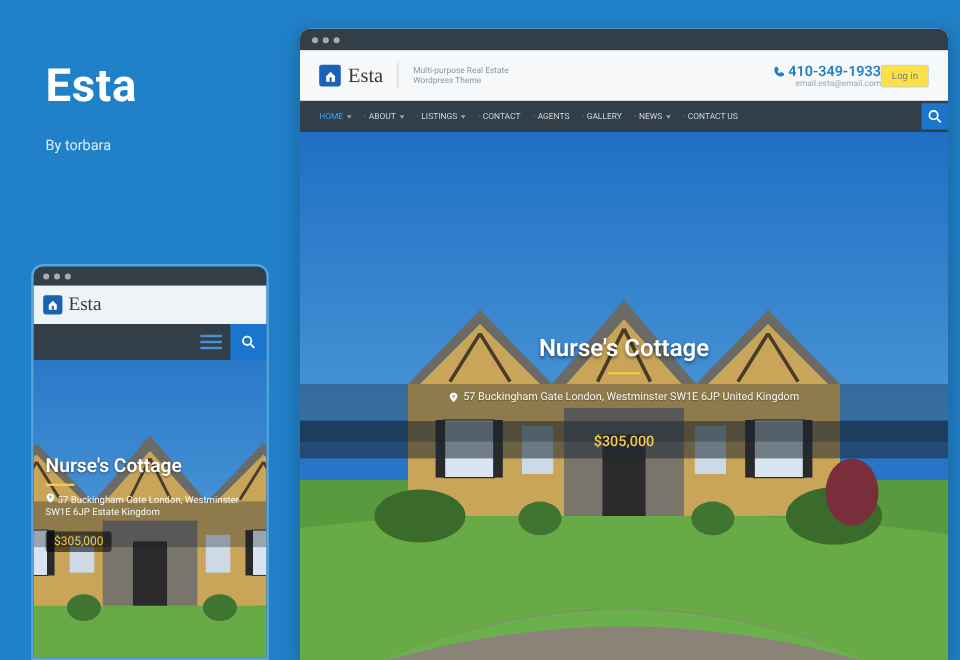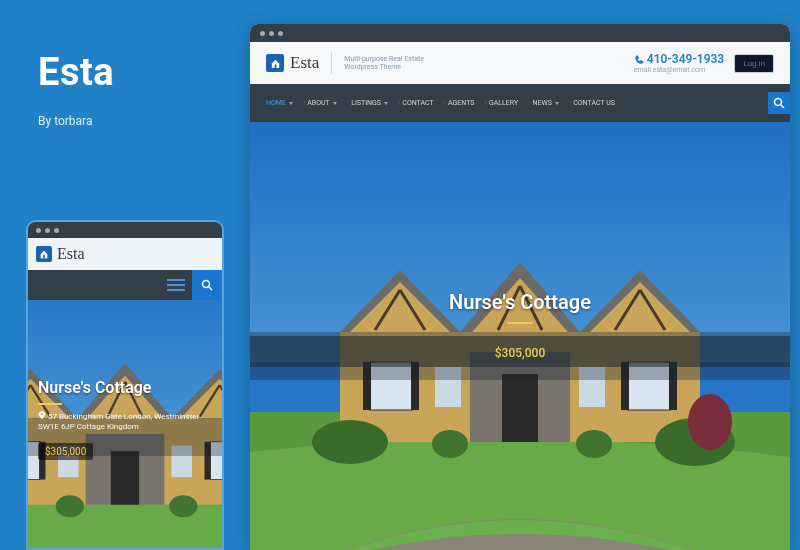--- a/index.html
+++ b/index.html
@@ -37,25 +37,25 @@
 .desktop{position:absolute;left:250px;top:24px;width:540px;height:526px;border-radius:8px 8px 0 0;background:#fff;overflow:hidden;box-shadow:0 4px 18px rgba(0,0,0,.25);}
 .desktop .tbar{height:18px;background:#333f48;display:flex;align-items:center;padding-left:10px;gap:4px;}
 .desktop .tbar span{width:5px;height:5px;border-radius:50%;background:#aaa;}
 .desktop .topbar{height:42px;background:#f6f8fa;display:flex;align-items:center;padding:0 16px;}
 .desktop .topbar .logo{width:18px;height:18px;background:#1a62b5;border-radius:2px;display:inline-flex;align-items:center;justify-content:center;margin-right:6px;}
 .desktop .topbar .logo svg{width:11px;height:11px;}
 .desktop .topbar .brand{font-size:17px;color:#3a3a3a;font-family:Georgia,serif;}
 .desktop .topbar .vline{width:1px;height:22px;background:#d0d7de;margin:0 12px;}
 .desktop .topbar .tag{font-size:7px;line-height:1.2;color:#8a97a5;}
 .desktop .topbar .spacer{flex:1;}
-.desktop .topbar .phone{text-align:left;margin-right:10px;}
+.desktop .topbar .phone{text-align:right;}
 .desktop .topbar .phone .num{color:#2081c8;font-size:12px;font-weight:600;}
 .desktop .topbar .phone .em{color:#9aa5b1;font-size:7px;}
-.desktop .topbar .login{border:1px solid #c7d1db;background:#0f172a;color:#6c7a89;font-size:8px;padding:4px 8px;border-radius:2px;}
-.desktop .nav{height:38px;background:#333f48;display:flex;align-items:center;padding-left:16px;color:#cdd4db;font-size:7px;}
+.desktop .topbar .login{border:1px solid #c7d1db;background:#fde047;color:#6c7a89;font-size:8px;padding:4px 8px;border-radius:2px;}
+.desktop .nav{height:26px;background:#333f48;display:flex;align-items:center;padding-left:16px;color:#cdd4db;font-size:7px;}
 .desktop .nav .item{margin-right:8px;display:flex;align-items:center;gap:3px;white-space:nowrap;}
 .desktop .nav .item .caret{width:0;height:0;border-left:2px solid transparent;border-right:2px solid transparent;border-top:3px solid #9aa5b1;}
 .desktop .nav .item.active{color:#3da0ef;}
 .desktop .nav .dot{color:#55626e;margin:0 2px;}
 .desktop .nav .flex{flex:1;}
 .desktop .nav .search{width:22px;height:22px;background:#1a75cf;display:flex;align-items:center;justify-content:center;}
 .desktop .hero{height:444px;position:relative;}
 .desktop .hero .scene{width:100%;height:100%;}
 .desktop .overlay{position:absolute;left:0;right:0;top:168px;text-align:center;color:#fff;}
 .desktop .overlay h2{font-size:20px;font-weight:600;text-shadow:0 1px 3px rgba(0,0,0,.5);}
@@ -178,21 +178,21 @@
         <use href="#scene"></use>
       </svg>
     <div class="overlay">
       <h2>Nurse's Cottage</h2>
       <div class="divider"></div>
       <div class="addr">
         <svg class="pin" viewBox="0 0 8 10">
             <use href="#pin-ic"></use>
           </svg>
         <span>57 Buckingham Gate London, Westminster</span><br>
-        <span>SW1E 6JP Cottage Kingdom</span>
+        <span>SW1E 6JP Estate Kingdom</span>
       </div>
       <span class="price">$305,000</span>
     </div>
   </div>
 </div>
 
 <div class="desktop">
   <div class="tbar">
       <span></span>
       <span></span>
@@ -261,18 +261,24 @@
         </svg>
       </span>
   </div>
   <div class="hero">
     <svg class="scene" viewBox="0 0 540 444" preserveAspectRatio="xMidYMid slice">
         <use href="#scene"></use>
       </svg>
     <div class="overlay">
       <h2>Nurse's Cottage</h2>
       <div class="divider"></div>
+      <div class="addr">
+        <svg class="pin" viewBox="0 0 8 10">
+            <use href="#pin-ic"></use>
+          </svg>
+        <span>57 Buckingham Gate London, Westminster SW1E 6JP United Kingdom</span>
+      </div>
       <div class="band">
         <span class="price">$305,000</span>
       </div>
     </div>
   </div>
 </div>
 
 </body></html>

